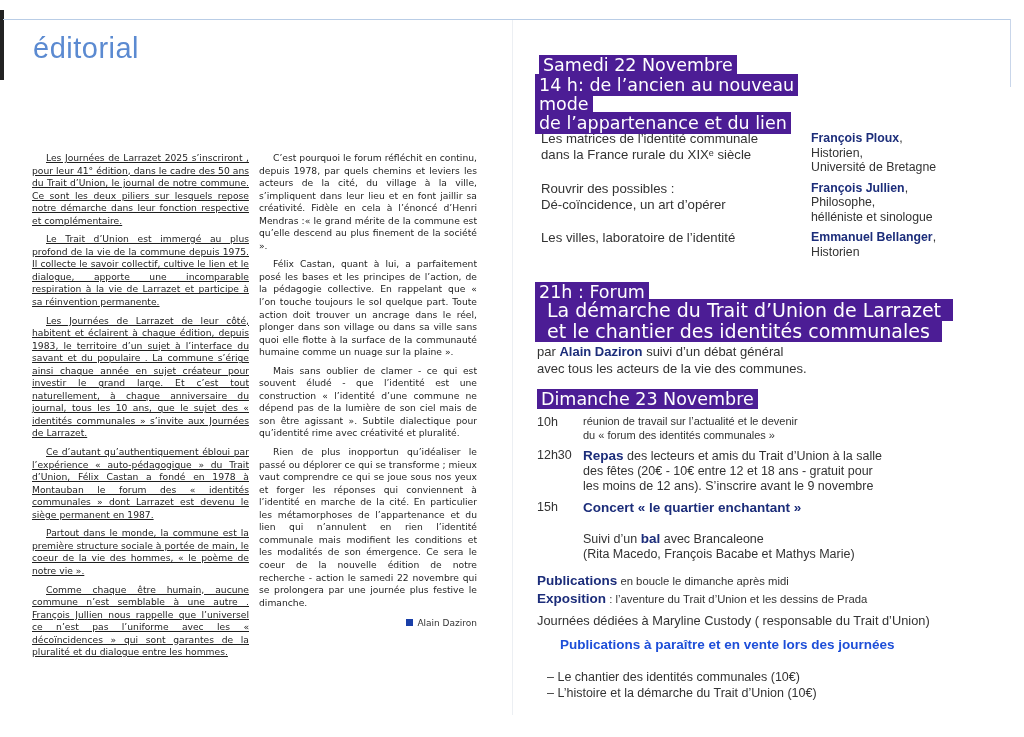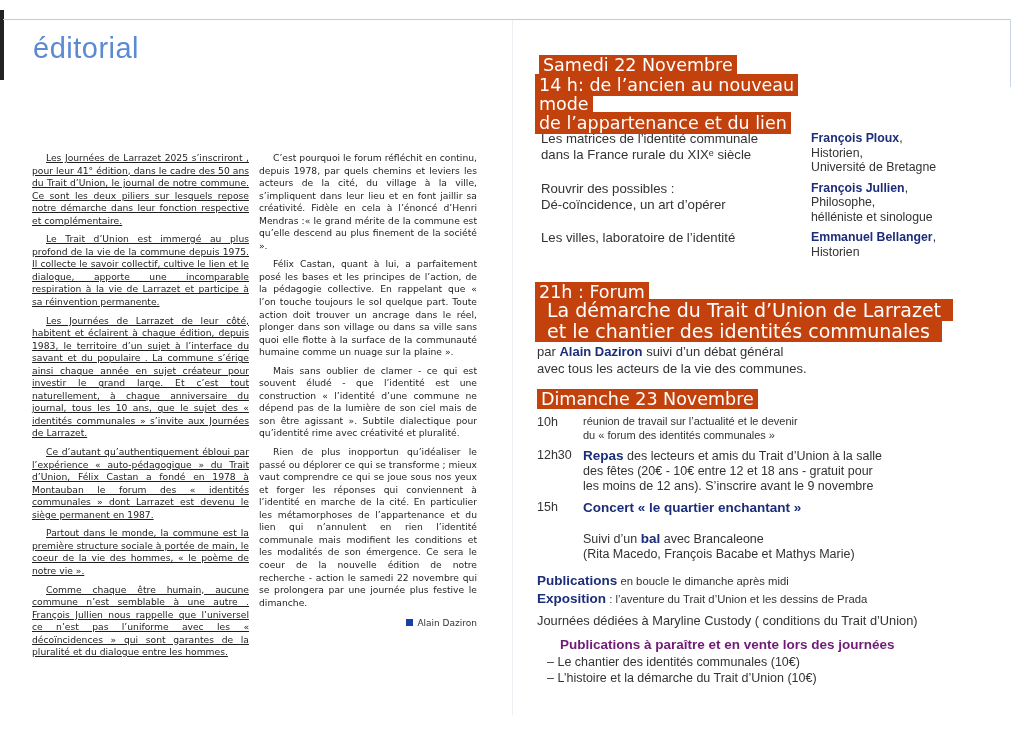--- a/index.html
+++ b/index.html
@@ -11,21 +11,21 @@
 
   .title { position:absolute; left:33px; top:34px; font-family:Liberation Sans, sans-serif; font-size:29px; color:#5b8ad1; letter-spacing:0.5px; line-height:1; }
 
   .col { position:absolute; width:217px; font-size:9.2px; line-height:12.55px; text-align:justify; color:#1f1f1f; }
   .col p { margin:0 0 6px 0; text-indent:14px; hyphens:manual; }
   .col1 { left:32px; top:152px;text-decoration:underline; }
   .col2 { left:259px; top:152px; width:218px; }
   .sign { text-align:right; margin-top:8px; font-size:9px; color:#333; }
   .sign .sq { display:inline-block; width:7px; height:7px; background:#1a3fa8; margin-right:4px; vertical-align:0px; }
 
-  .hl { background:#c2410c; color:#fff; font-size:17.5px; line-height:19px; padding:0 4px; }
+  .hl { background:#4c1d95; color:#fff; font-size:17.5px; line-height:19px; padding:0 4px; }
   .box { position:absolute; }
   .hd-sat { left:539px; top:56px; }
   .hd-sat2 { left:535px; top:76px; width:290px; }
   .hd-sat2 .hl { display:inline; box-decoration-break:clone; -webkit-box-decoration-break:clone; padding:1px 4px; }
 
   .talks { position:absolute; left:541px; top:131px; width:430px; font-family:"Liberation Sans", sans-serif; }
   .talk { display:flex; margin-bottom:6px; }
   .talk .ttl { width:270px; font-size:13.2px; line-height:16px; color:#333; }
   .talk .spk { font-size:12.3px; line-height:14.5px; color:#333; }
   .talk .spk b { color:#1c2d7a; }
@@ -40,21 +40,21 @@
   .sched { position:absolute; left:537px; top:415px; width:440px; font-family:"Liberation Sans", sans-serif; color:#333; }
   .row { display:flex; margin-bottom:6px; }
   .row .t { width:46px; font-size:12.5px; line-height:15px; }
   .row .d { font-size:12.5px; line-height:15px; flex:1; }
   .row .d.small { font-size:11px; line-height:13.5px; }
   .row .d b { color:#1c2d7a; font-size:13.5px; }
 
   .extra { position:absolute; left:537px; top:572px; width:450px; font-family:"Liberation Sans", sans-serif; color:#333; font-size:11.3px; line-height:18px; }
   .extra b { color:#1c2d7a; font-size:13.5px; }
   .dedic { font-size:12.8px; margin-top:4px; }
-  .pubtitle { margin:6px 0 0 23px; font-size:13.5px; font-weight:bold; color:#701a75; }
+  .pubtitle { margin:6px 0 15px 23px; font-size:13.5px; font-weight:bold; color:#1d4ed8; }
   .pubs { margin-left:10px; font-size:12.5px; line-height:16px; }
 </style>
 </head>
 <body>
 
 <div class="left-edge"></div>
 <div class="frame"></div>
 <div class="frame-right"></div>
 <div class="fold"></div>
 
@@ -128,19 +128,19 @@
   </div>
   <div class="row">
     <div class="t">15h</div>
     <div class="d"><b>Concert « le quartier enchantant »</b><br><br><span>Suivi d’un</span> <b>bal</b> <span>avec Brancaleone</span><br><span>(Rita Macedo, François Bacabe et Mathys Marie)</span></div>
   </div>
 </div>
 
 <div class="extra">
   <div><b>Publications</b> <span>en boucle le dimanche après midi</span></div>
   <div><b>Exposition</b> <span>:  l’aventure du Trait d’Union et les dessins de Prada</span></div>
-  <div class="dedic">Journées dédiées à Maryline Custody ( conditions du Trait d’Union)</div>
+  <div class="dedic">Journées dédiées à Maryline Custody ( responsable du Trait d’Union)</div>
   <div class="pubtitle">Publications à paraître et en vente lors des journées</div>
   <div class="pubs">
     <div>– Le chantier des identités communales (10€)</div>
     <div>– L’histoire et la démarche du Trait d’Union (10€)</div>
   </div>
 </div>
 
 </body></html>

